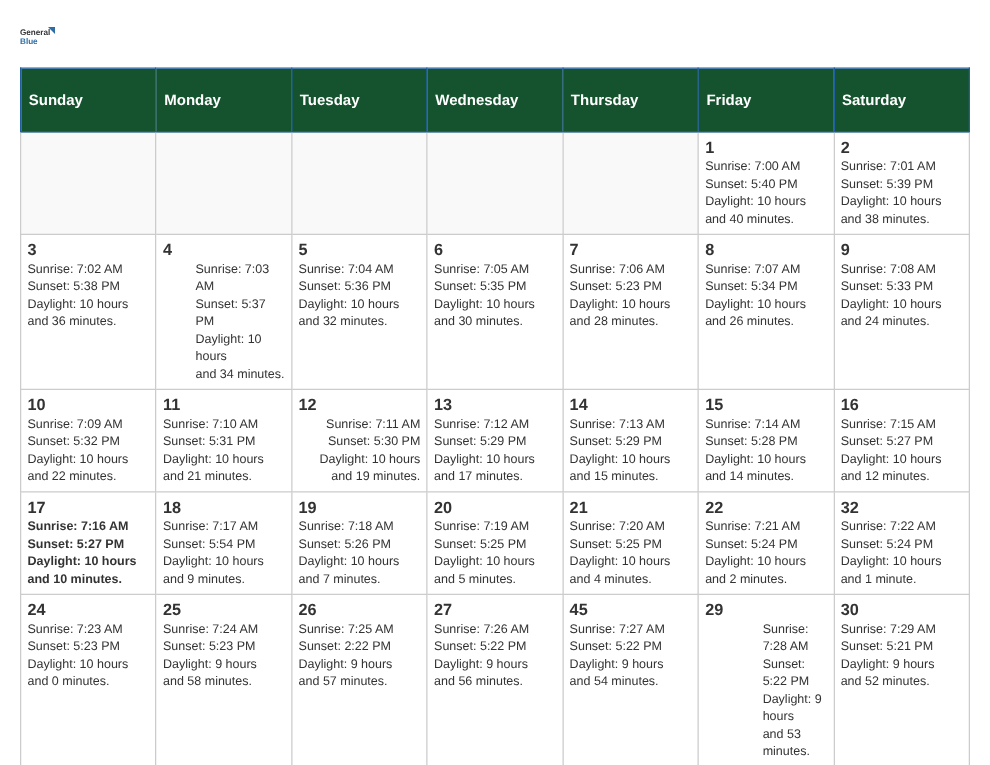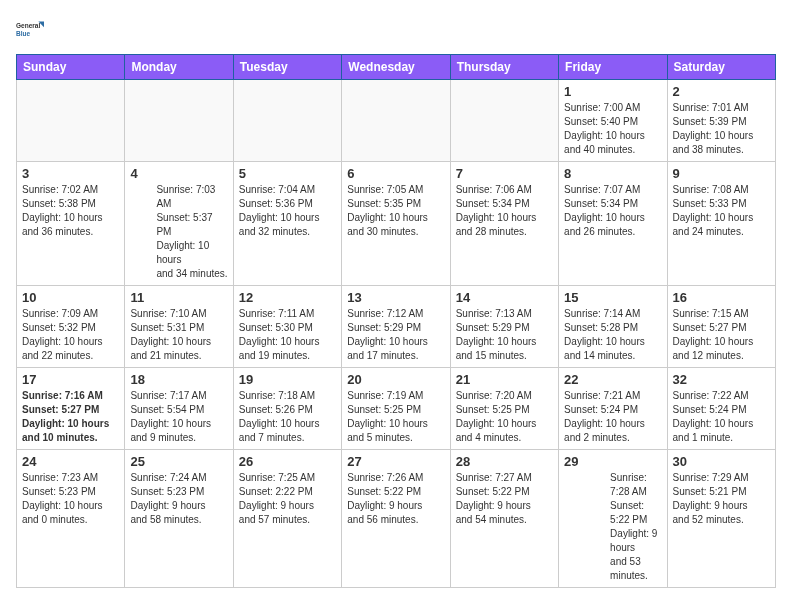--- a/index.html
+++ b/index.html
@@ -41,25 +41,25 @@
     .location {
       font-size: 14px;
       color: #555;
     }
     .calendar {
       width: 100%;
       border-collapse: collapse;
       border: 1px solid #ccc;
     }
     .calendar th {
-      background-color: #8b5cf6;
+      background-color: #14532d;
       color: #fff;
       font-size: 12px;
       font-weight: bold;
-      padding: 5px 6px;
+      padding: 18px 6px;
       text-align: left;
       border: 1px solid #2060a0;
     }
     .calendar td {
       border: 1px solid #ccc;
       vertical-align: top;
       padding: 4px 5px;
       width: calc(100% / 7);
       min-height: 70px;
       font-size: 10.5px;
@@ -163,21 +163,21 @@
         <td>
           <span class="day-number">6</span>
           <div class="day-info" style="white-space: pre-line;">Sunrise: 7:05 AM
 Sunset: 5:35 PM
 Daylight: 10 hours
 and 30 minutes.</div>
         </td>
         <td>
           <span class="day-number">7</span>
           <div class="day-info" style="white-space: pre-line;">Sunrise: 7:06 AM
-Sunset: 5:34 PM
+Sunset: 5:23 PM
 Daylight: 10 hours
 and 28 minutes.</div>
         </td>
         <td>
           <span class="day-number">8</span>
           <div class="day-info" style="white-space: pre-line;">Sunrise: 7:07 AM
 Sunset: 5:34 PM
 Daylight: 10 hours
 and 26 minutes.</div>
         </td>
@@ -199,21 +199,21 @@
         </td>
         <td>
           <span class="day-number">11</span>
           <div class="day-info" style="white-space: pre-line;">Sunrise: 7:10 AM
 Sunset: 5:31 PM
 Daylight: 10 hours
 and 21 minutes.</div>
         </td>
         <td>
           <span class="day-number">12</span>
-          <div class="day-info" style="white-space: pre-line;">Sunrise: 7:11 AM
+          <div class="day-info" style="white-space: pre-line; text-align: right;">Sunrise: 7:11 AM
 Sunset: 5:30 PM
 Daylight: 10 hours
 and 19 minutes.</div>
         </td>
         <td>
           <span class="day-number">13</span>
           <div class="day-info" style="white-space: pre-line;">Sunrise: 7:12 AM
 Sunset: 5:29 PM
 Daylight: 10 hours
 and 17 minutes.</div>
@@ -314,21 +314,21 @@
 and 57 minutes.</div>
         </td>
         <td>
           <span class="day-number">27</span>
           <div class="day-info" style="white-space: pre-line;">Sunrise: 7:26 AM
 Sunset: 5:22 PM
 Daylight: 9 hours
 and 56 minutes.</div>
         </td>
         <td>
-          <span class="day-number">28</span>
+          <span class="day-number">45</span>
           <div class="day-info" style="white-space: pre-line;">Sunrise: 7:27 AM
 Sunset: 5:22 PM
 Daylight: 9 hours
 and 54 minutes.</div>
         </td>
         <td>
           <span class="day-number">29</span>
           <div class="day-info" style="white-space: pre-line; margin-left: 46px;">Sunrise: 7:28 AM
 Sunset: 5:22 PM
 Daylight: 9 hours

